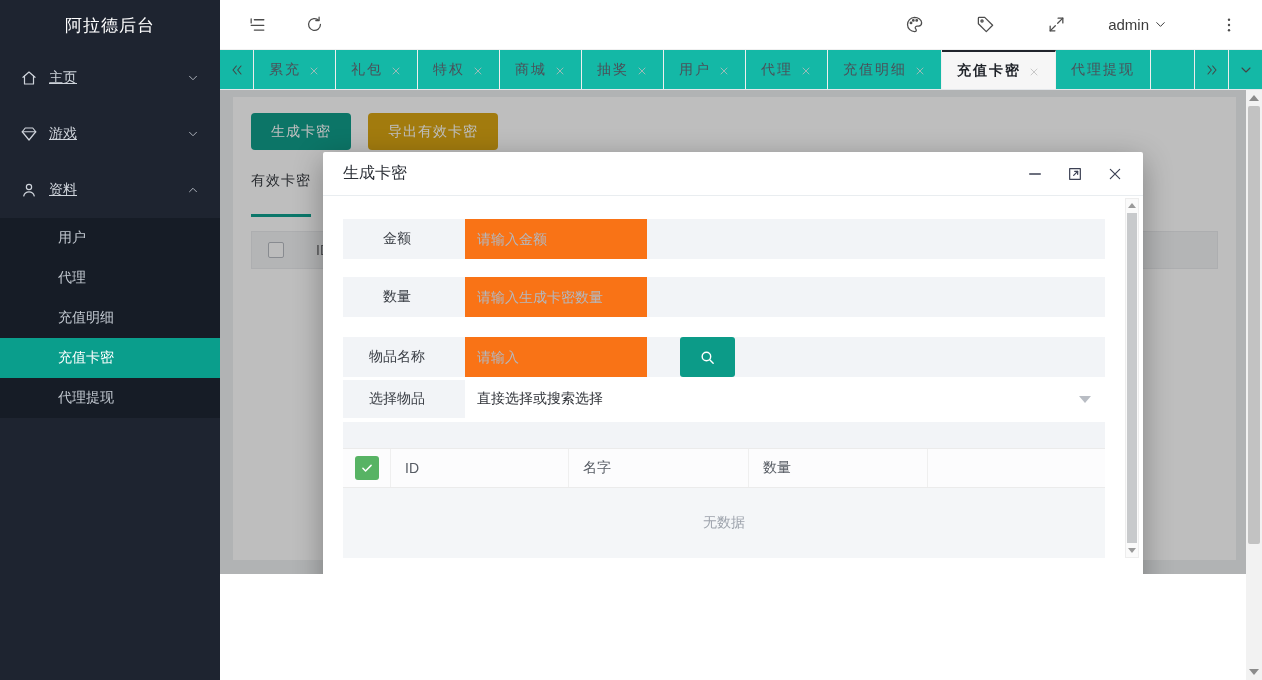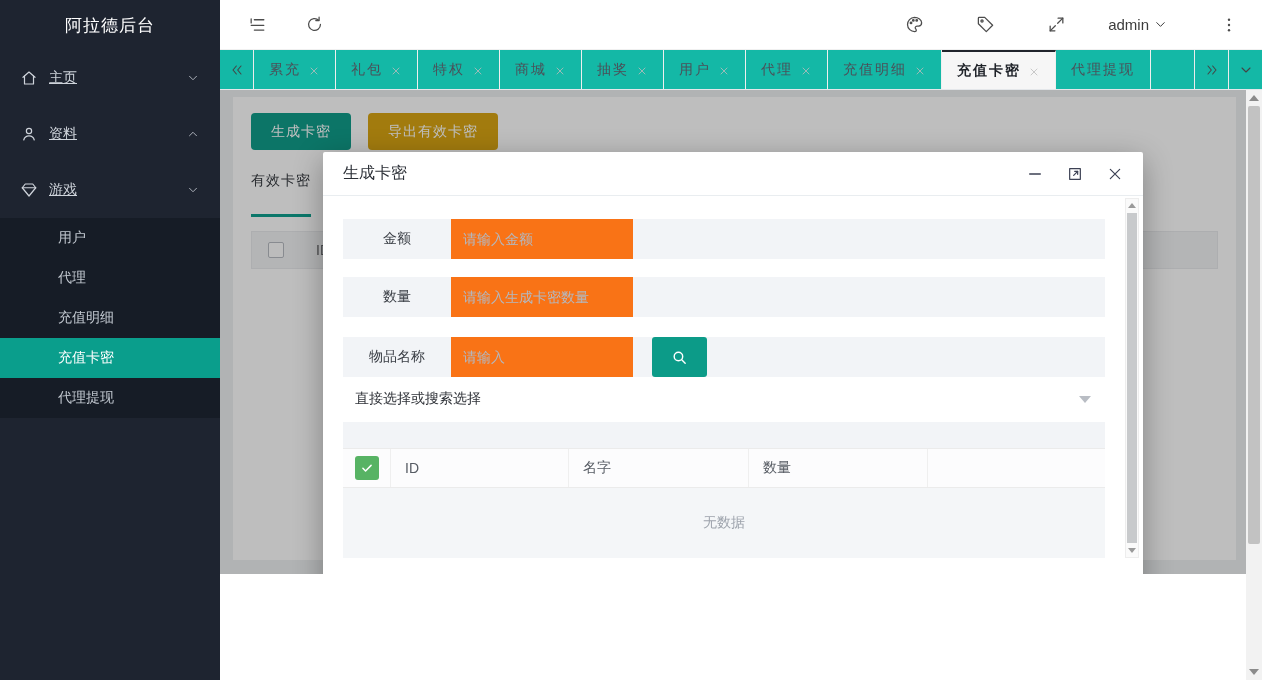--- a/index.html
+++ b/index.html
@@ -72,21 +72,21 @@
   .page-thumb { position:absolute; left:2px; width:12px; top:16px; height:438px; background:#c2c2c2; border-radius:2px; }
 
   
   .modal { position:absolute; left:103px; top:62px; width:820px; height:469px; background:#fff; z-index:10;
     border-radius:2px; box-shadow:0 8px 30px rgba(0,0,0,0.32); display:flex; flex-direction:column; }
   .modal-header { height:44px; display:flex; align-items:center; padding:0 20px; border-bottom:1px solid #e9edf0; }
   .modal-title { font-size:16px; color:#2b2f36; }
   .modal-controls { margin-left:auto; display:flex; align-items:center; gap:24px; color:#3c4154; }
   .modal-controls .mc-icon { width:16px; height:16px; cursor:pointer; display:flex; }
   .modal-body { flex:1; position:relative; padding:23px 38px 0 20px; overflow:hidden; }
-  .form-row { display:flex; align-items:stretch; background:#f2f4f7; height:40px; }
+  .form-row { display:flex; align-items:stretch; background:#f2f4f7; height:40px;gap:14px; }
   .form-row + .form-row { margin-top:18px; }
   .f-label { width:108px; display:flex; align-items:center; justify-content:center; color:#3a3e45; font-size:14px; }
   .f-input { width:182px; height:40px; border:none; background:#f97316; padding:0 12px; font-size:14px;
     color:#333; outline:none; font-family:inherit; }
   .f-input::placeholder { color:#b3b8c0; }
   .btn-search { width:55px; height:40px; margin-left:19px; background:#0c9b88; border:none; border-radius:3px;
     display:flex; align-items:center; justify-content:center; cursor:pointer; flex-shrink:0; }
   .btn-search svg { width:17px; height:17px; stroke:#fff; }
   .f-select { flex:1; background:#fff; display:flex; align-items:center; padding:0 12px; color:#2f3238;
     font-size:14px; cursor:pointer; position:relative; }
@@ -138,43 +138,43 @@
       <span class="mi-chevron">
         <svg class="ic" viewBox="0 0 24 24">
             <path d="M6 9l6 6 6-6"></path>
           </svg>
       </span>
     </div>
 
     <div class="menu-item">
       <span class="mi-icon">
         <svg class="ic" viewBox="0 0 24 24">
+            <path d="M7 4h10l4 5-9 11L3 9l4-5z"></path>
+            <path d="M3 9h18"></path>
+          </svg>
+      </span>
+      <span class="mi-label">游戏</span>
+      <span class="mi-chevron">
+        <svg class="ic" viewBox="0 0 24 24">
+            <path d="M6 9l6 6 6-6"></path>
+          </svg>
+      </span>
+    </div>
+
+    <div class="menu-item">
+      <span class="mi-icon">
+        <svg class="ic" viewBox="0 0 24 24">
             <circle cx="12" cy="8" r="3.5"></circle>
             <path d="M5 20c1-4 4-5.5 7-5.5s6 1.5 7 5.5"></path>
           </svg>
       </span>
       <span class="mi-label">资料</span>
       <span class="mi-chevron">
         <svg class="ic" viewBox="0 0 24 24">
             <path d="M6 15l6-6 6 6"></path>
-          </svg>
-      </span>
-    </div>
-
-    <div class="menu-item">
-      <span class="mi-icon">
-        <svg class="ic" viewBox="0 0 24 24">
-            <path d="M7 4h10l4 5-9 11L3 9l4-5z"></path>
-            <path d="M3 9h18"></path>
-          </svg>
-      </span>
-      <span class="mi-label">游戏</span>
-      <span class="mi-chevron">
-        <svg class="ic" viewBox="0 0 24 24">
-            <path d="M6 9l6 6 6-6"></path>
           </svg>
       </span>
     </div>
 
     <div class="submenu">
       <div class="sub-item">用户</div>
       <div class="sub-item">代理</div>
       <div class="sub-item">充值明细</div>
       <div class="sub-item active">充值卡密</div>
       <div class="sub-item">代理提现</div>
@@ -378,20 +378,21 @@
             <input class="f-input" type="text" placeholder="请输入" style="">
             <button class="btn-search">
               <svg viewBox="0 0 24 24" fill="none" stroke-width="2" stroke-linecap="round">
                 <circle cx="10.5" cy="10.5" r="6"></circle>
                   <path d="M15.5 15.5l4.5 4.5"></path>
               </svg>
             </button>
           </div>
 
           <div class="form-row" style="margin-top:3px;height:38px;">
+            <span class="f-label">选择物品</span>
             <span class="f-select">
               <span>直接选择或搜索选择</span>
               <span class="sel-caret"></span>
             </span>
           </div>
 
           <div class="gap-band"></div>
 
           <div class="m-table-head">
             <span class="mth-cell check">

